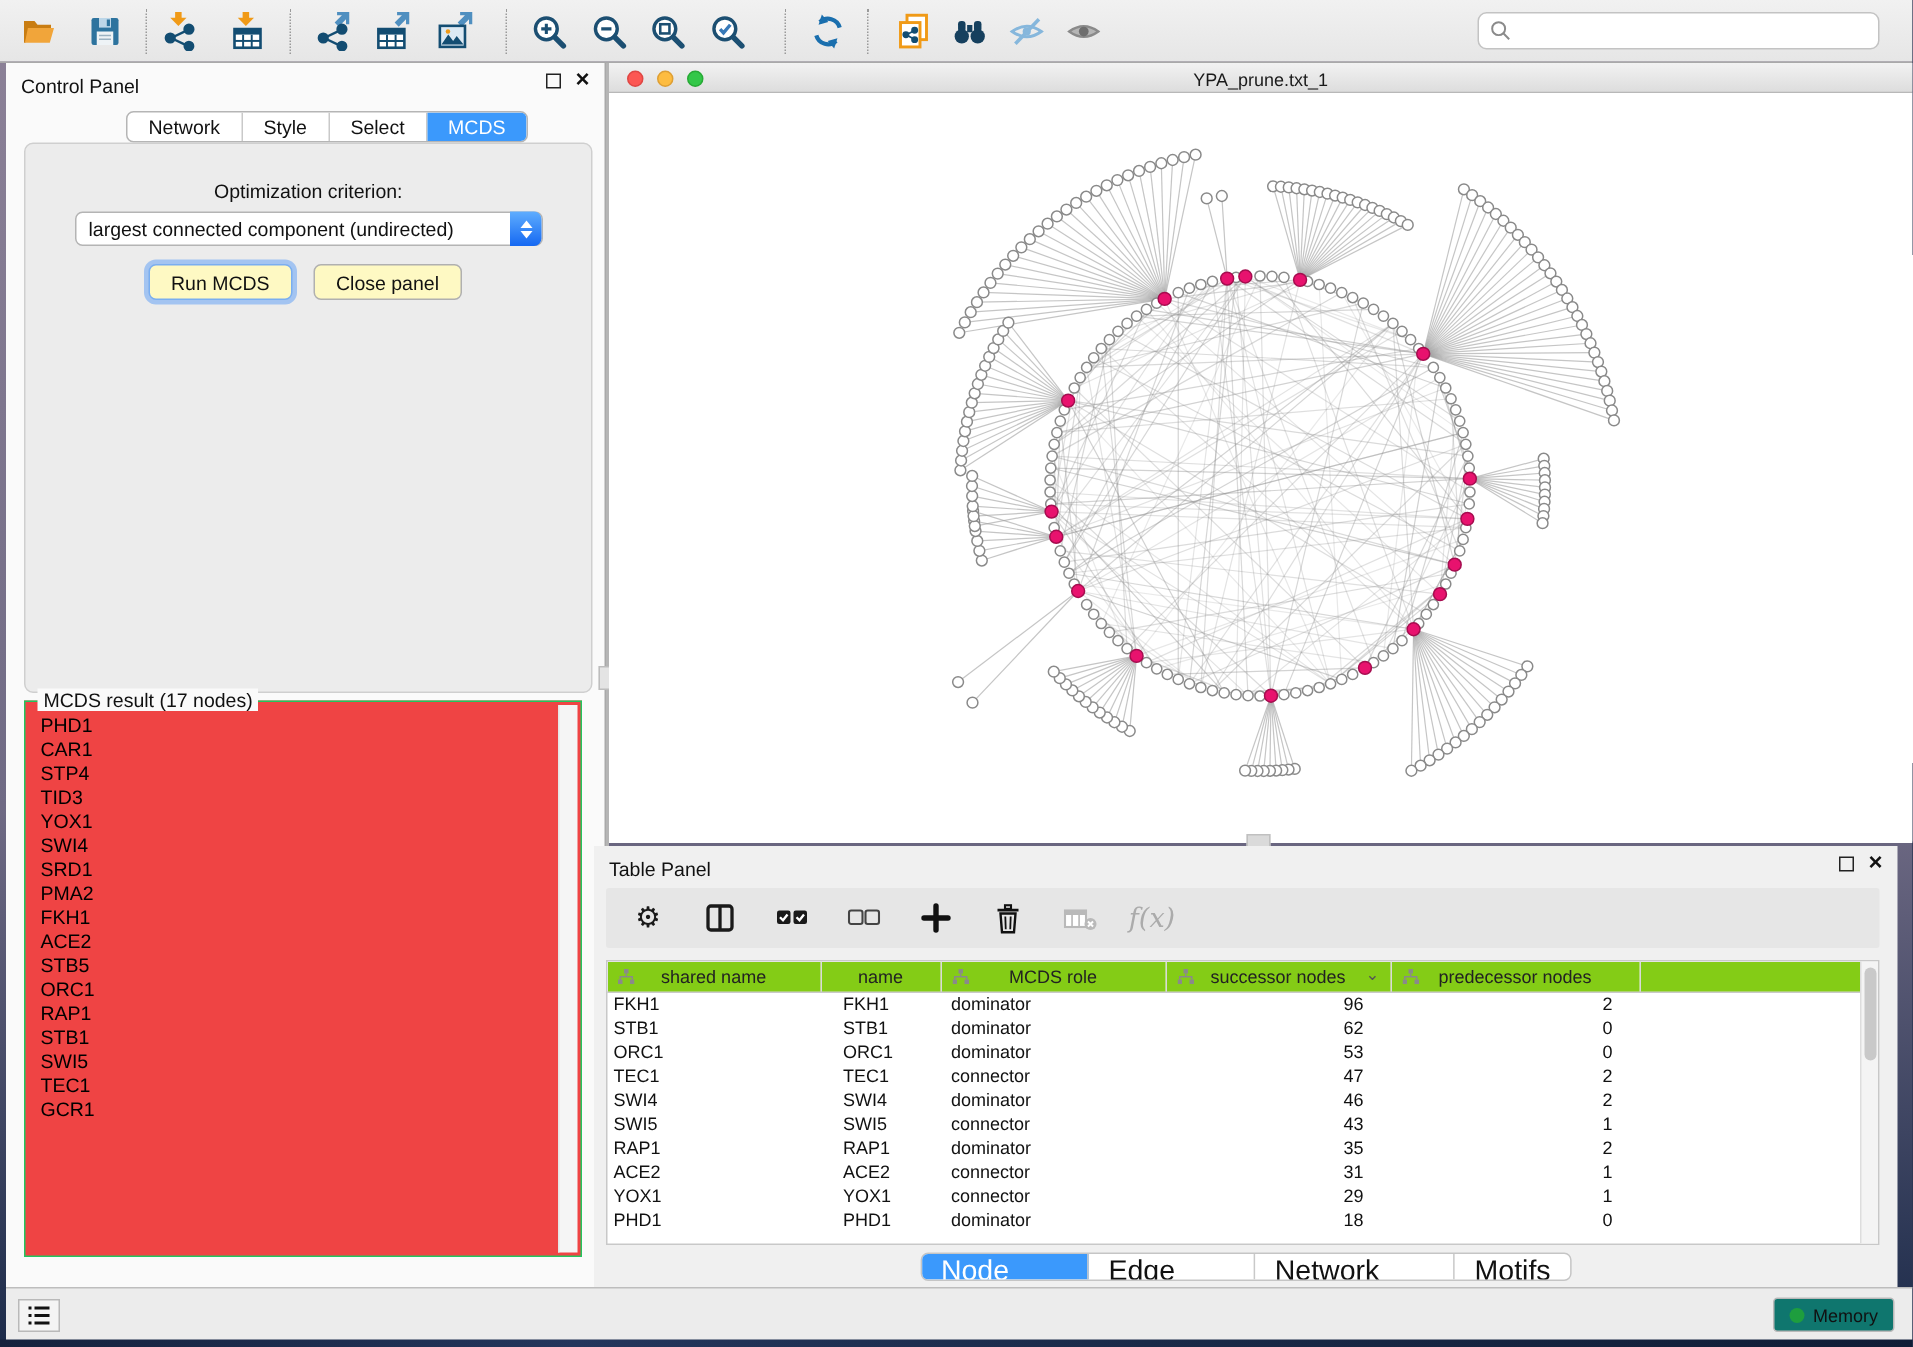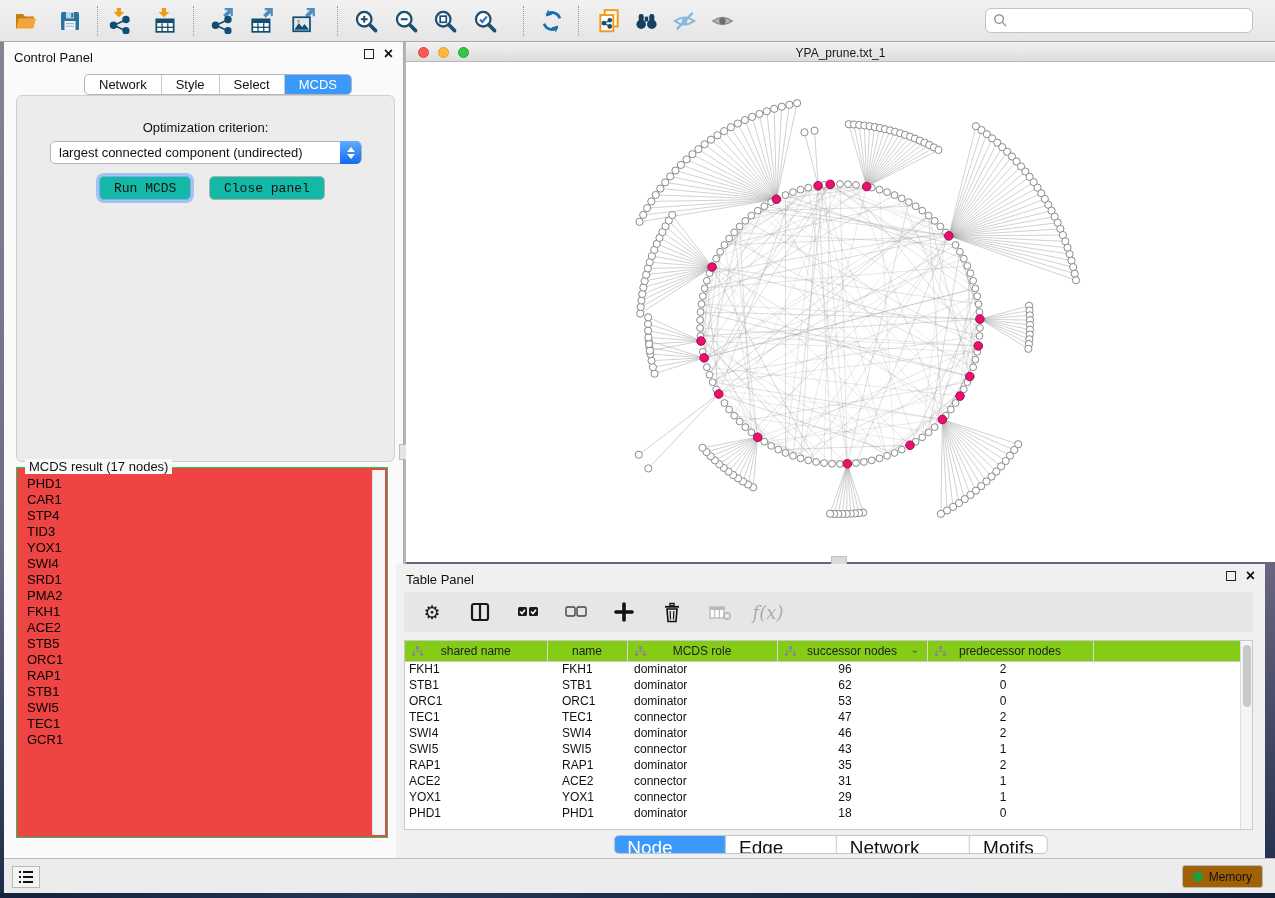--- a/index.html
+++ b/index.html
@@ -42,23 +42,23 @@
     background:#ececec; border:1px solid #cfcfcf; border-radius:6px; }
   .opt-label { text-align:center; margin-top:24px; font-size:13px; color:#111; }
   .dropdown { position:absolute; left:33px; top:45px; width:312px; height:23px; background:#fff;
     border:1px solid #b4b4b4; border-radius:5px; font-size:13px; color:#111;
     display:flex; align-items:center; padding-left:8px; cursor:pointer; }
   .dd-stepper { position:absolute; right:0; top:-1px; width:21px; height:23px; border-radius:0 5px 5px 0;
     background:linear-gradient(180deg,#5fadfe,#1568f2); display:flex; flex-direction:column;
     align-items:center; justify-content:center; gap:2px; }
   .dd-up { width:0; height:0; border-left:4px solid transparent; border-right:4px solid transparent; border-bottom:5px solid #fff; }
   .dd-dn { width:0; height:0; border-left:4px solid transparent; border-right:4px solid transparent; border-top:5px solid #fff; }
-  .cp-btn { position:absolute; top:80px; height:24px; background:#14b8a6; border:1px solid #b0b0b0;
+  .cp-btn { position:absolute; top:80px; height:24px; background:#fef9c3; border:1px solid #b0b0b0;
     border-radius:5px; font-size:13px; color:#111; padding:0 14px; cursor:pointer;
-    font-family:Liberation Mono, monospace; }
+    font-family:Liberation Sans, sans-serif; }
   #run-mcds { left:82px; box-shadow:0 0 0 3px rgba(104,164,245,.55); border-color:#7aaef0; }
   #close-panel { left:192px;text-align:center; }
 
   .groupbox { position:absolute; left:12px; top:425px; width:372px; height:371px;
     border:1px solid #22c55e; background:#ef4444; }
   .groupbox-label { position:absolute; top:-9px; left:8px; background:#fafafa; padding:0 4px;
     font-size:13px; color:#111; }
   .mcds-list { position:absolute; inset:2px 15px 2px 2px; overflow:hidden; padding-top:6px; }
   .mcds-item { font-size:13px; line-height:16px; padding-left:8px; color:#000; }
   .list-scroll { position:absolute; top:2px; right:2px; bottom:2px; width:13px; background:#f5f5f5; border-left:1px solid #e4e4e4; }
@@ -93,38 +93,38 @@
   .fx { font-family:"DejaVu Serif", serif; font-style:italic; font-size:18px; color:#ababab; }
 
   #table-wrap { position:absolute; left:8px; top:76px; width:849px; height:190px; background:#fff;
     border:1px solid #c8c8c8; }
   table { border-collapse:collapse; width:836px; table-layout:fixed; }
   th { height:20px; background:#84cc16; border-right:1px solid #d9d9d9; border-bottom:1px solid #c9c9c9;
     font-size:12px; font-weight:400; color:#222; position:relative; text-align:center; }
   th .hier { position:absolute; left:7px; top:5px; }
   th .chev { position:absolute; right:7px; top:2px; color:#555; font-size:11px; }
   td { height:16px; font-size:12px; color:#111; padding:0 4px; white-space:nowrap; overflow:hidden; }
-  td.num { text-align:center; padding-right:18px; }
+  td.num { text-align:right; padding-right:18px; }
   td.c-name { padding-left:15px; }
   td.c-role { padding-left:7px; }
   #tbl-scroll { position:absolute; top:0; right:0; bottom:0; width:12px; background:#f4f4f4; border-left:1px solid #ddd; }
   #tbl-thumb { position:absolute; top:4px; left:1.5px; width:8px; height:62px; background:#c9c9c9; border-radius:4px; }
 
   #tp-tabs { position:absolute; left:50%; transform:translateX(-50%); top:271px; display:flex;
     border:1px solid #c5c5c5; border-radius:5px; overflow:hidden; background:#fff; height:19px; }
   .tp-tab { font-size:19px; color:#111; padding:1px 13px 0; border-right:1px solid #c9c9c9; cursor:pointer; }
   .tp-tab:last-child { border-right:none; }
   .tp-tab.sel { background:#3b99fc; color:#fff; }
 
   
   #status-bar { position:absolute; left:4px; top:858px; width:1271px; height:35px;
     background:#ececec; border-top:1px solid #bdbdbd; }
   #list-btn { position:absolute; left:8px; top:7px; width:28px; height:22px; background:#f4f4f4;
     border:1px solid #b9b9b9; display:flex; align-items:center; justify-content:center; cursor:pointer; }
-  #memory-btn { position:absolute; right:12px; top:6px; height:23px; background:#a16207;
+  #memory-btn { position:absolute; right:12px; top:6px; height:23px; background:#0f766e;
     border:1px solid #b9b9b9; border-radius:3px; display:flex; align-items:center; gap:6px;
     padding:0 10px; font-size:12px; color:#111; cursor:pointer; }
   #memory-dot { width:10px; height:10px; border-radius:50%; background:#1e9e3e; }
 </style>
 </head>
 <body>
 
 <div id="stage">
 
   <div id="toolbar">

